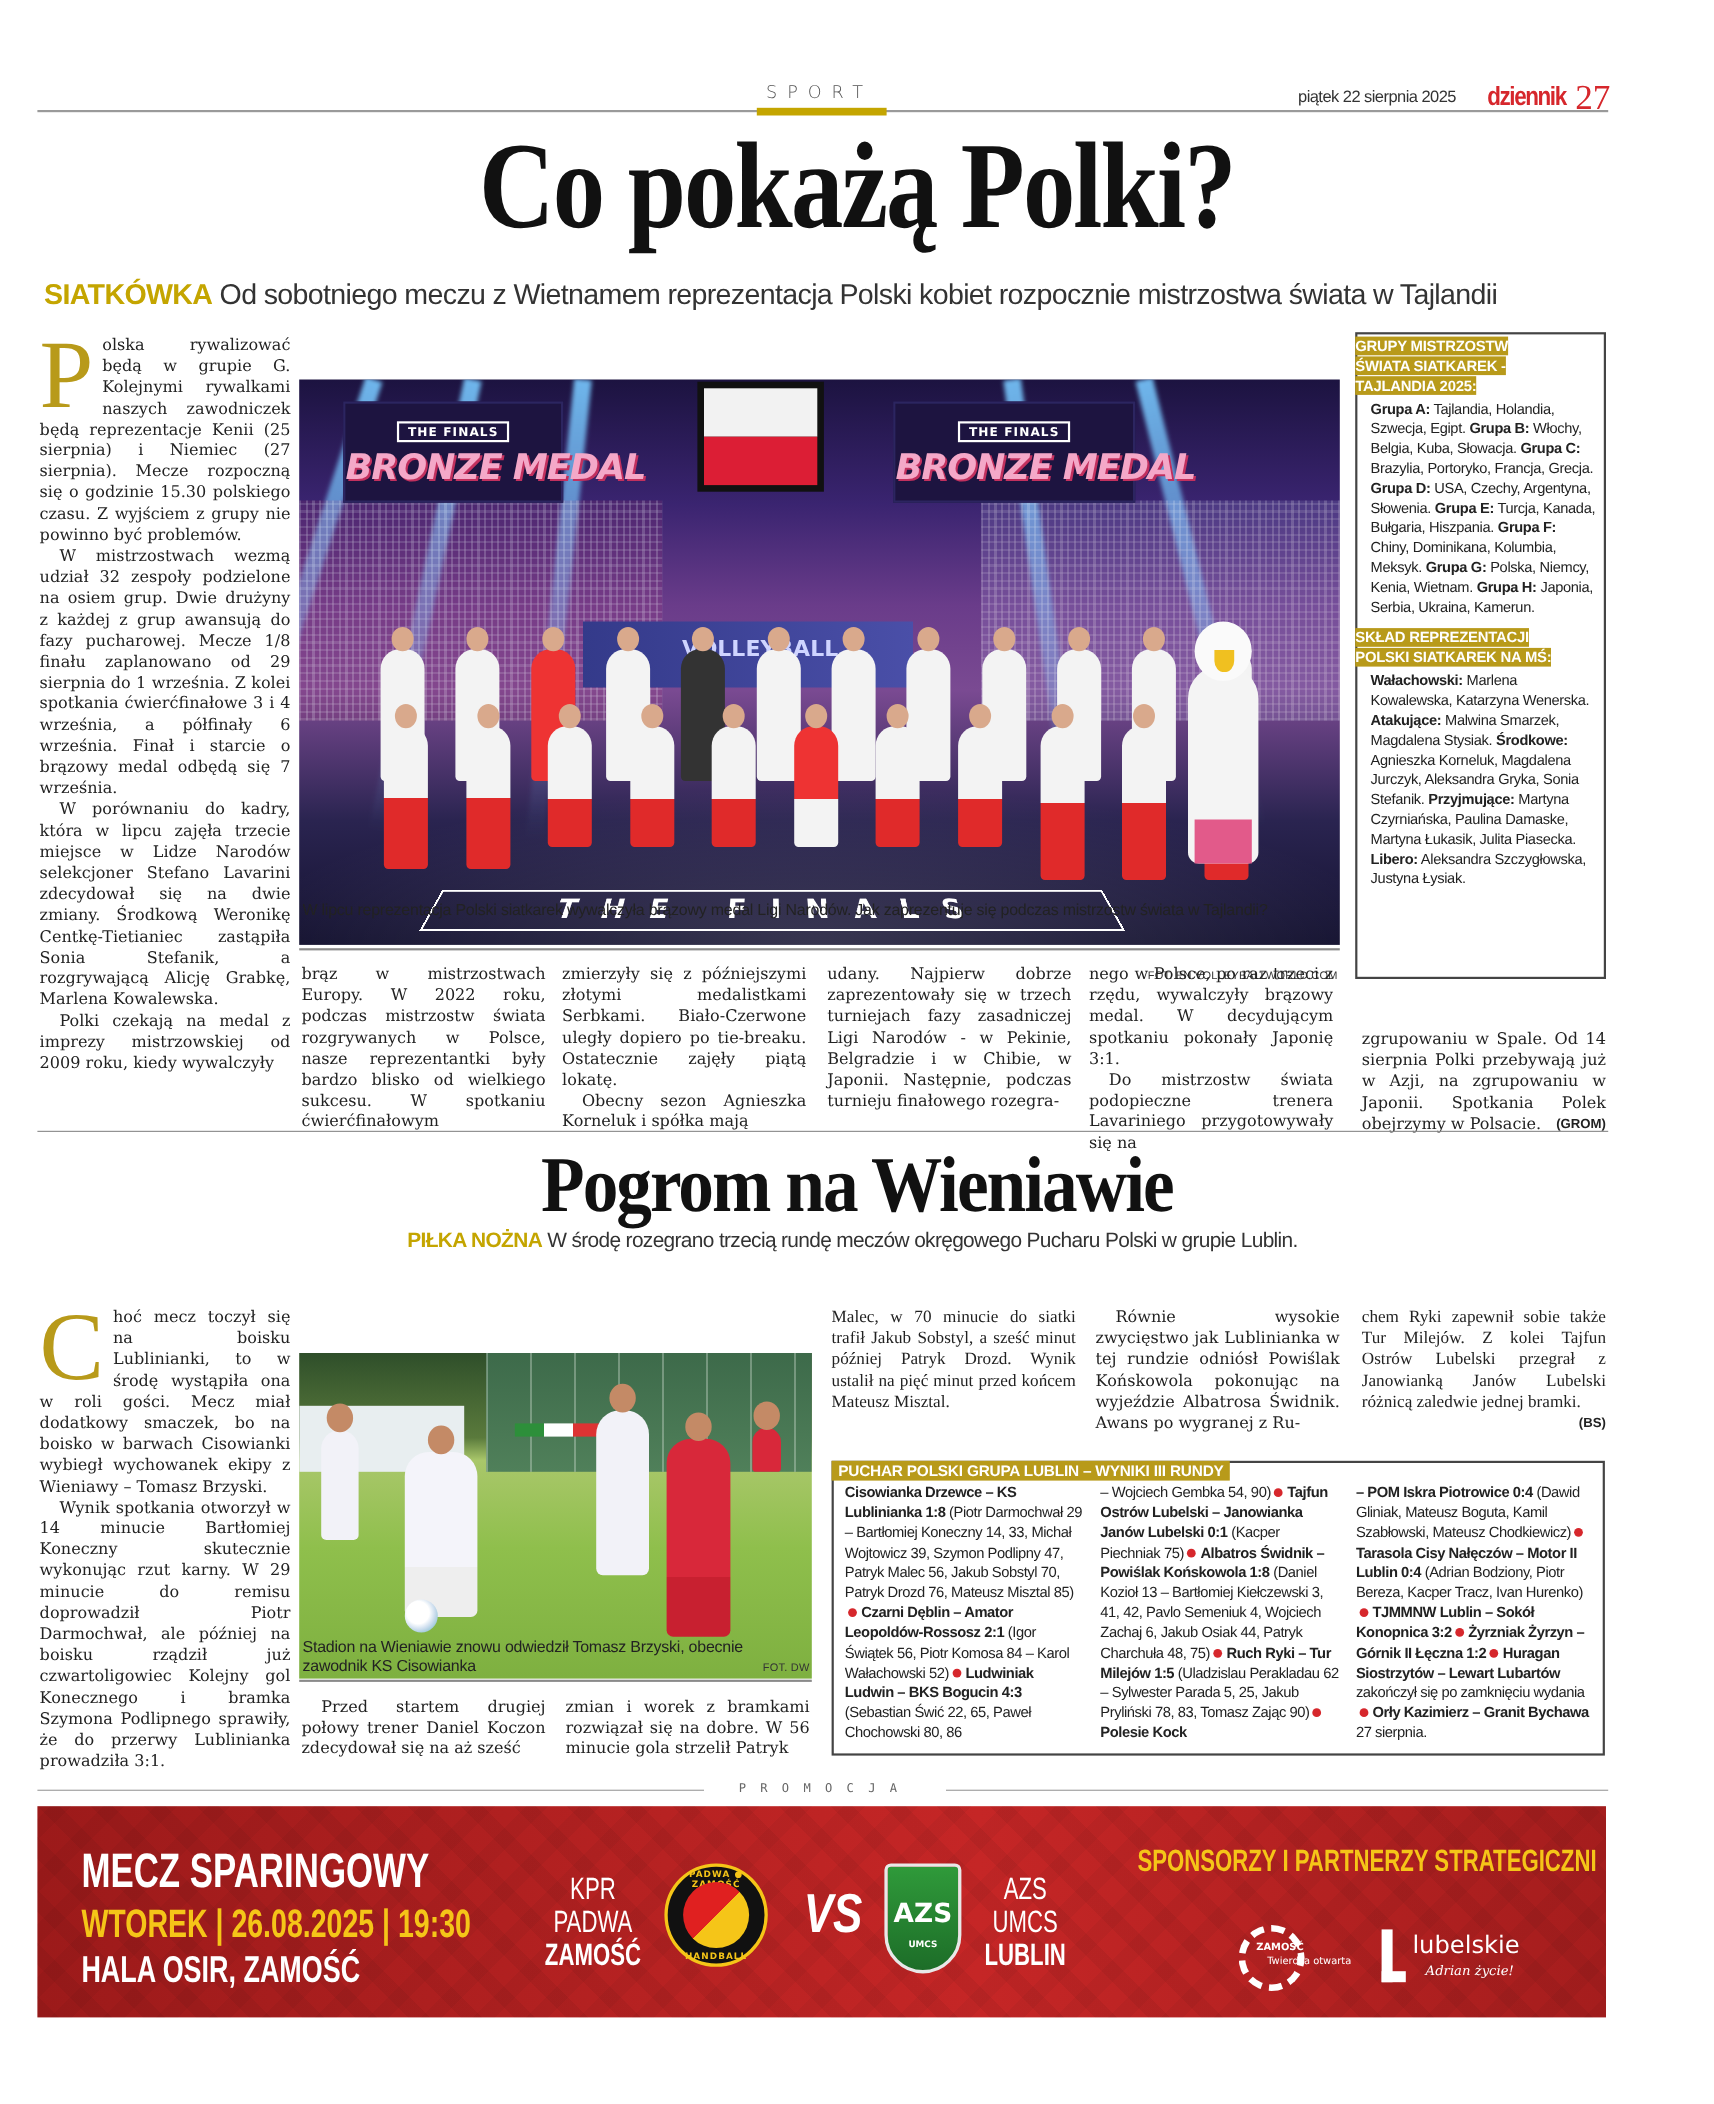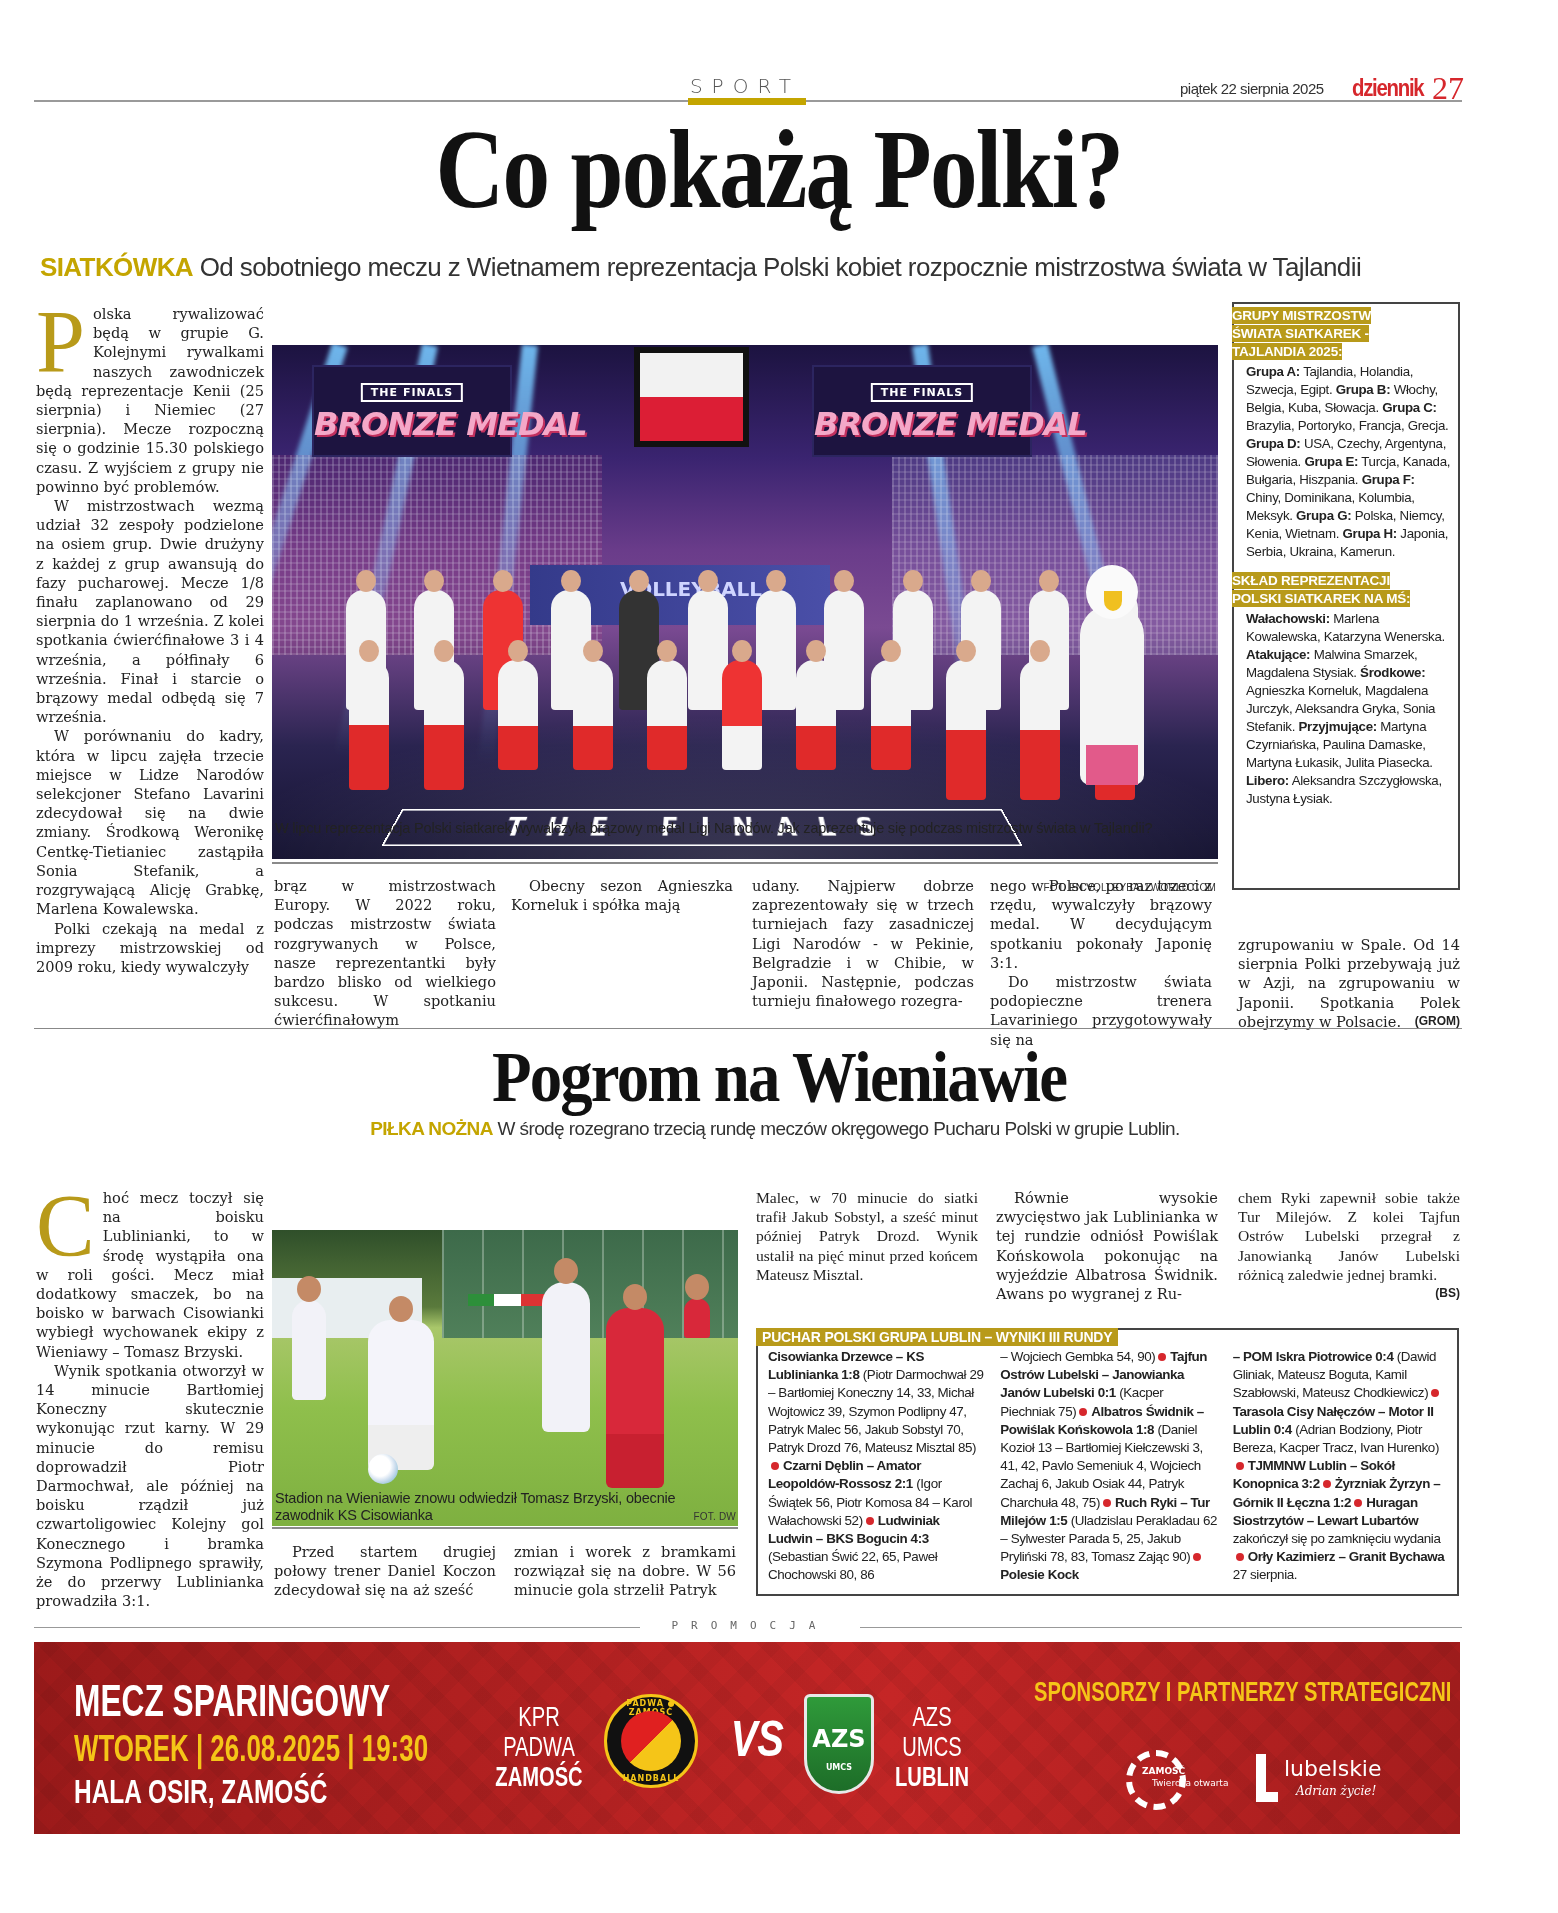--- a/index.html
+++ b/index.html
@@ -3,21 +3,21 @@
 <meta charset="utf-8">
 <style>
   * { box-sizing: border-box; margin: 0; padding: 0; }
   html, body { width: 1558px; height: 1913px; background: #fff; overflow: hidden; }
   body { position: relative; font-family: "DejaVu Serif", serif; color: #1a1a1a; }
 
   .abs { position: absolute; }
 
   
   .header-rule { left: 34px; top: 100px; width: 1428px; height: 2px; background: #9a9a9a; }
-  .section-label { left: 680px; top: 74px; width: 130px; text-align: center; font-family: "DejaVu Sans", sans-serif; font-size: 20px; letter-spacing: 9px; color: #555; font-weight: 300; }
+  .section-label { left: 680px; top: 74px; width: 130px; text-align: center; font-family: "DejaVu Sans", sans-serif; font-size: 16px; letter-spacing: 9px; color: #555; font-weight: 300; }
   .section-bar { left: 688px; top: 98px; width: 118px; height: 7px; background: #c4a500; }
   .header-date { left: 1180px; top: 80px; font-family: "Liberation Sans", sans-serif; font-size: 15px; color: #333; letter-spacing: -0.5px; }
   .header-logo { left: 1352px; top: 74px; font-family: "Liberation Sans", sans-serif; font-weight: bold; font-size: 24px; color: #d6272c; letter-spacing: -1.5px; transform: scaleX(0.85); transform-origin: left; }
   .header-page { left: 1432px; top: 70px; font-family: "Liberation Serif", serif; font-size: 32px; color: #d6272c; }
 
   
   .headline { font-family: "Liberation Serif", serif; color: #111; text-align: center; letter-spacing: -2px; }
   .h1 { left: 0; width: 1558px; top: 104px; font-size: 112px; line-height: 130px; transform: scaleX(0.85); }
   .h2 { left: 0; width: 1558px; top: 1034px; font-size: 72px; line-height: 86px; transform: scaleX(0.9); }
 
@@ -208,20 +208,21 @@
 </div>
 
 <div class="abs caption" style="left:275px; top:820px; width:930px;">W lipcu reprezentacja Polski siatkarek wywalczyła brązowy medal Ligi Narodów. Jak zaprezentuje się podczas mistrzostw świata w Tajlandii?</div>
 <div class="abs credit" style="left:900px; top:846px; width:316px;margin-top:36px;">FOT. EN.VOLLEYBALLWORLD.COM</div>
 <div class="abs rule" style="left:272px; top:862px; width:946px;"></div>
 
 <div class="abs col" style="left:274px; top:876px; width:222px;">
   <p class="first">brąz w mistrzostwach Europy. W 2022 roku, podczas mistrzostw świata rozgrywanych w Polsce, nasze reprezentantki były bardzo blisko od wielkiego sukcesu. W spotkaniu ćwierćfinałowym</p>
 </div>
 <div class="abs col" style="left:511px; top:876px; width:222px;">
+  <p class="first">zmierzyły się z późniejszymi złotymi medalistkami Serbkami. Biało-Czerwone uległy dopiero po tie-breaku. Ostatecznie zajęły piątą lokatę.</p>
   <p>Obecny sezon Agnieszka Korneluk i spółka mają</p>
 </div>
 <div class="abs col" style="left:752px; top:876px; width:222px;">
   <p class="first">udany. Najpierw dobrze zaprezentowały się w trzech turniejach fazy zasadniczej Ligi Narodów - w Pekinie, Belgradzie i w Chibie, w Japonii. Następnie, podczas turnieju finałowego rozegra-</p>
 </div>
 <div class="abs col" style="left:990px; top:876px; width:222px;">
   <p class="first">nego w Polsce, po raz trzeci z rzędu, wywalczyły brązowy medal. W decydującym spotkaniu pokonały Japonię 3:1.</p>
   <p>Do mistrzostw świata podopieczne trenera Lavariniego przygotowywały się na</p>
 </div>
 <div class="abs col" style="left:1238px; top:935px; width:222px;">

